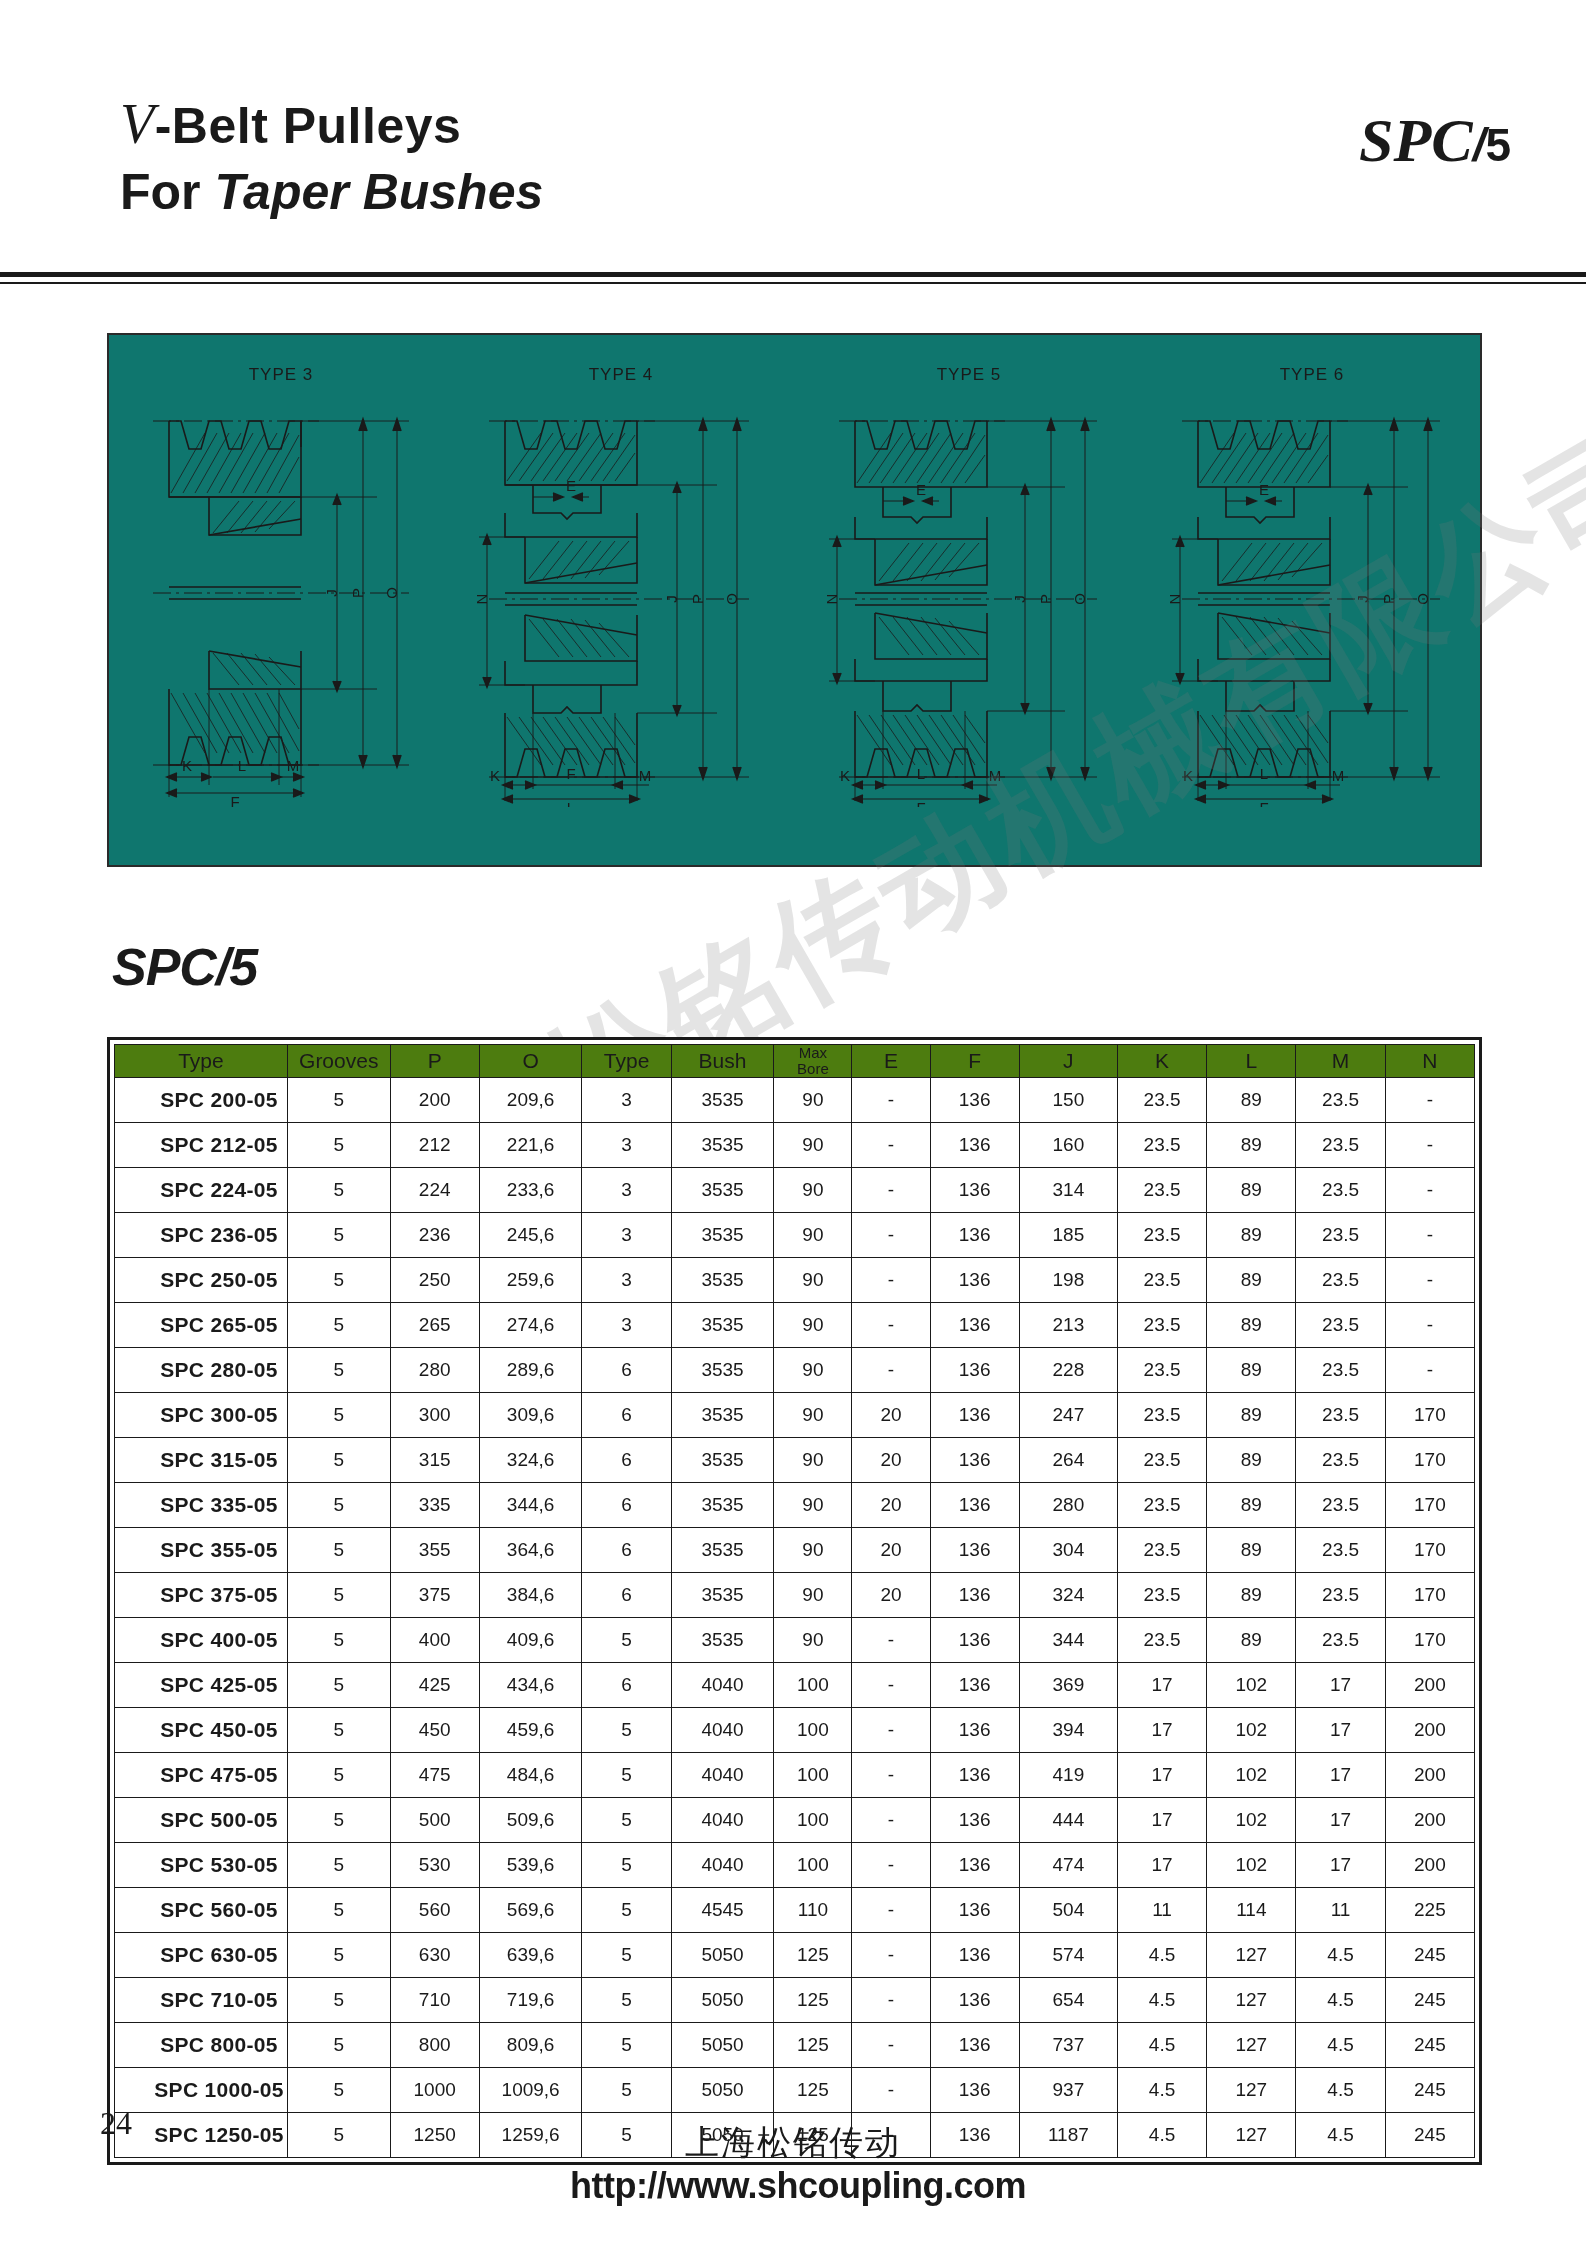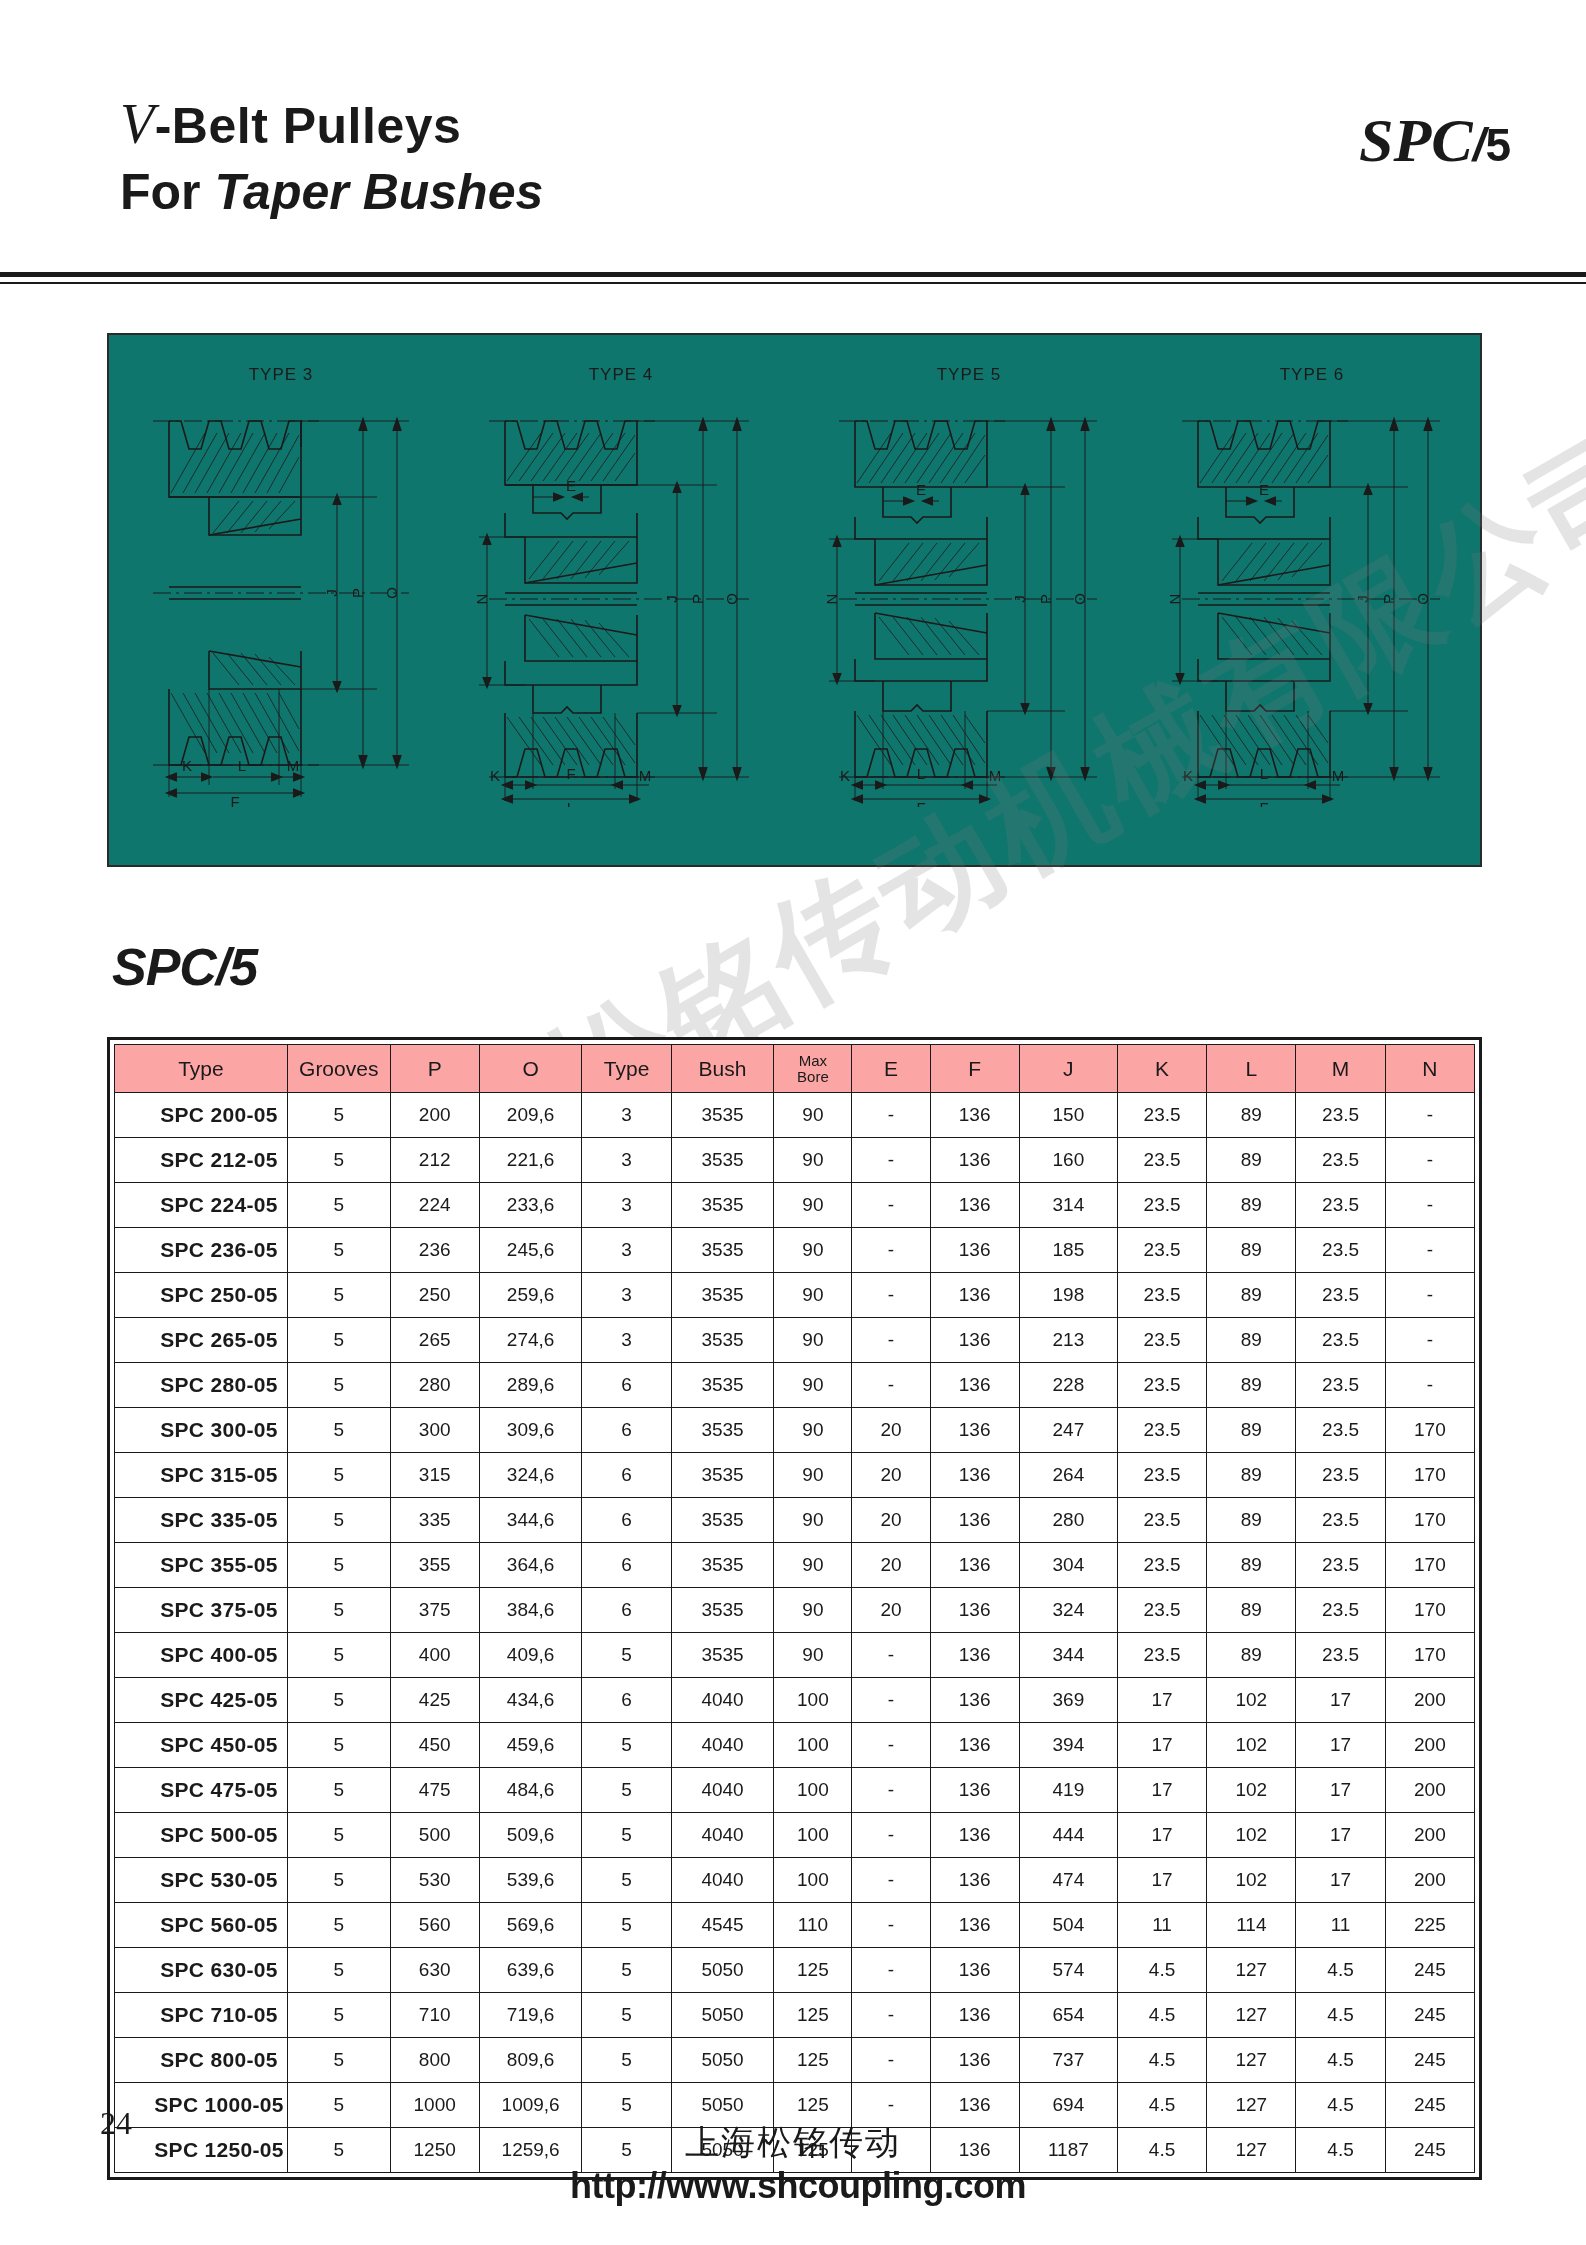--- a/index.html
+++ b/index.html
@@ -60,24 +60,24 @@
   table.spec { border-collapse:collapse; width:100%; table-layout:fixed; }
   table.spec th, table.spec td {
     border:1.5px solid #1a1a1a;
     text-align:center;
     font-size:19px;
     height:45px;
     padding:0 2px;
     background:transparent;
   }
   table.spec thead th {
-    background:#fca5a5;
+    background:#4d7c0f;
     font-weight:normal;
     font-size:21px;
-    height:48px;
+    height:32px;
   }
   table.spec thead th.small { font-size:15px; line-height:1.05; }
   table.spec td.type-cell {
     font-weight:bold; font-size:21px; text-align:center; letter-spacing:.3px;padding-left:38px;
   }
   
   col.c0{width:155px;} col.c1{width:92px;} col.c2{width:80px;} col.c3{width:92px;}
   col.c4{width:80px;} col.c5{width:92px;} col.c6{width:70px;} col.c7{width:70px;}
   col.c8{width:80px;} col.c9{width:88px;} col.c10{width:80px;} col.c11{width:80px;}
   col.c12{width:80px;} col.c13{width:80px;}
@@ -962,21 +962,21 @@
         <tr>
           <td class="type-cell">SPC  1000-05</td>
           <td>5</td>
           <td>1000</td>
           <td>1009,6</td>
           <td>5</td>
           <td>5050</td>
           <td>125</td>
           <td>-</td>
           <td>136</td>
-          <td>694</td>
+          <td>937</td>
           <td>4.5</td>
           <td>127</td>
           <td>4.5</td>
           <td>245</td>
         </tr>
         <tr>
           <td class="type-cell">SPC  1250-05</td>
           <td>5</td>
           <td>1250</td>
           <td>1259,6</td>

